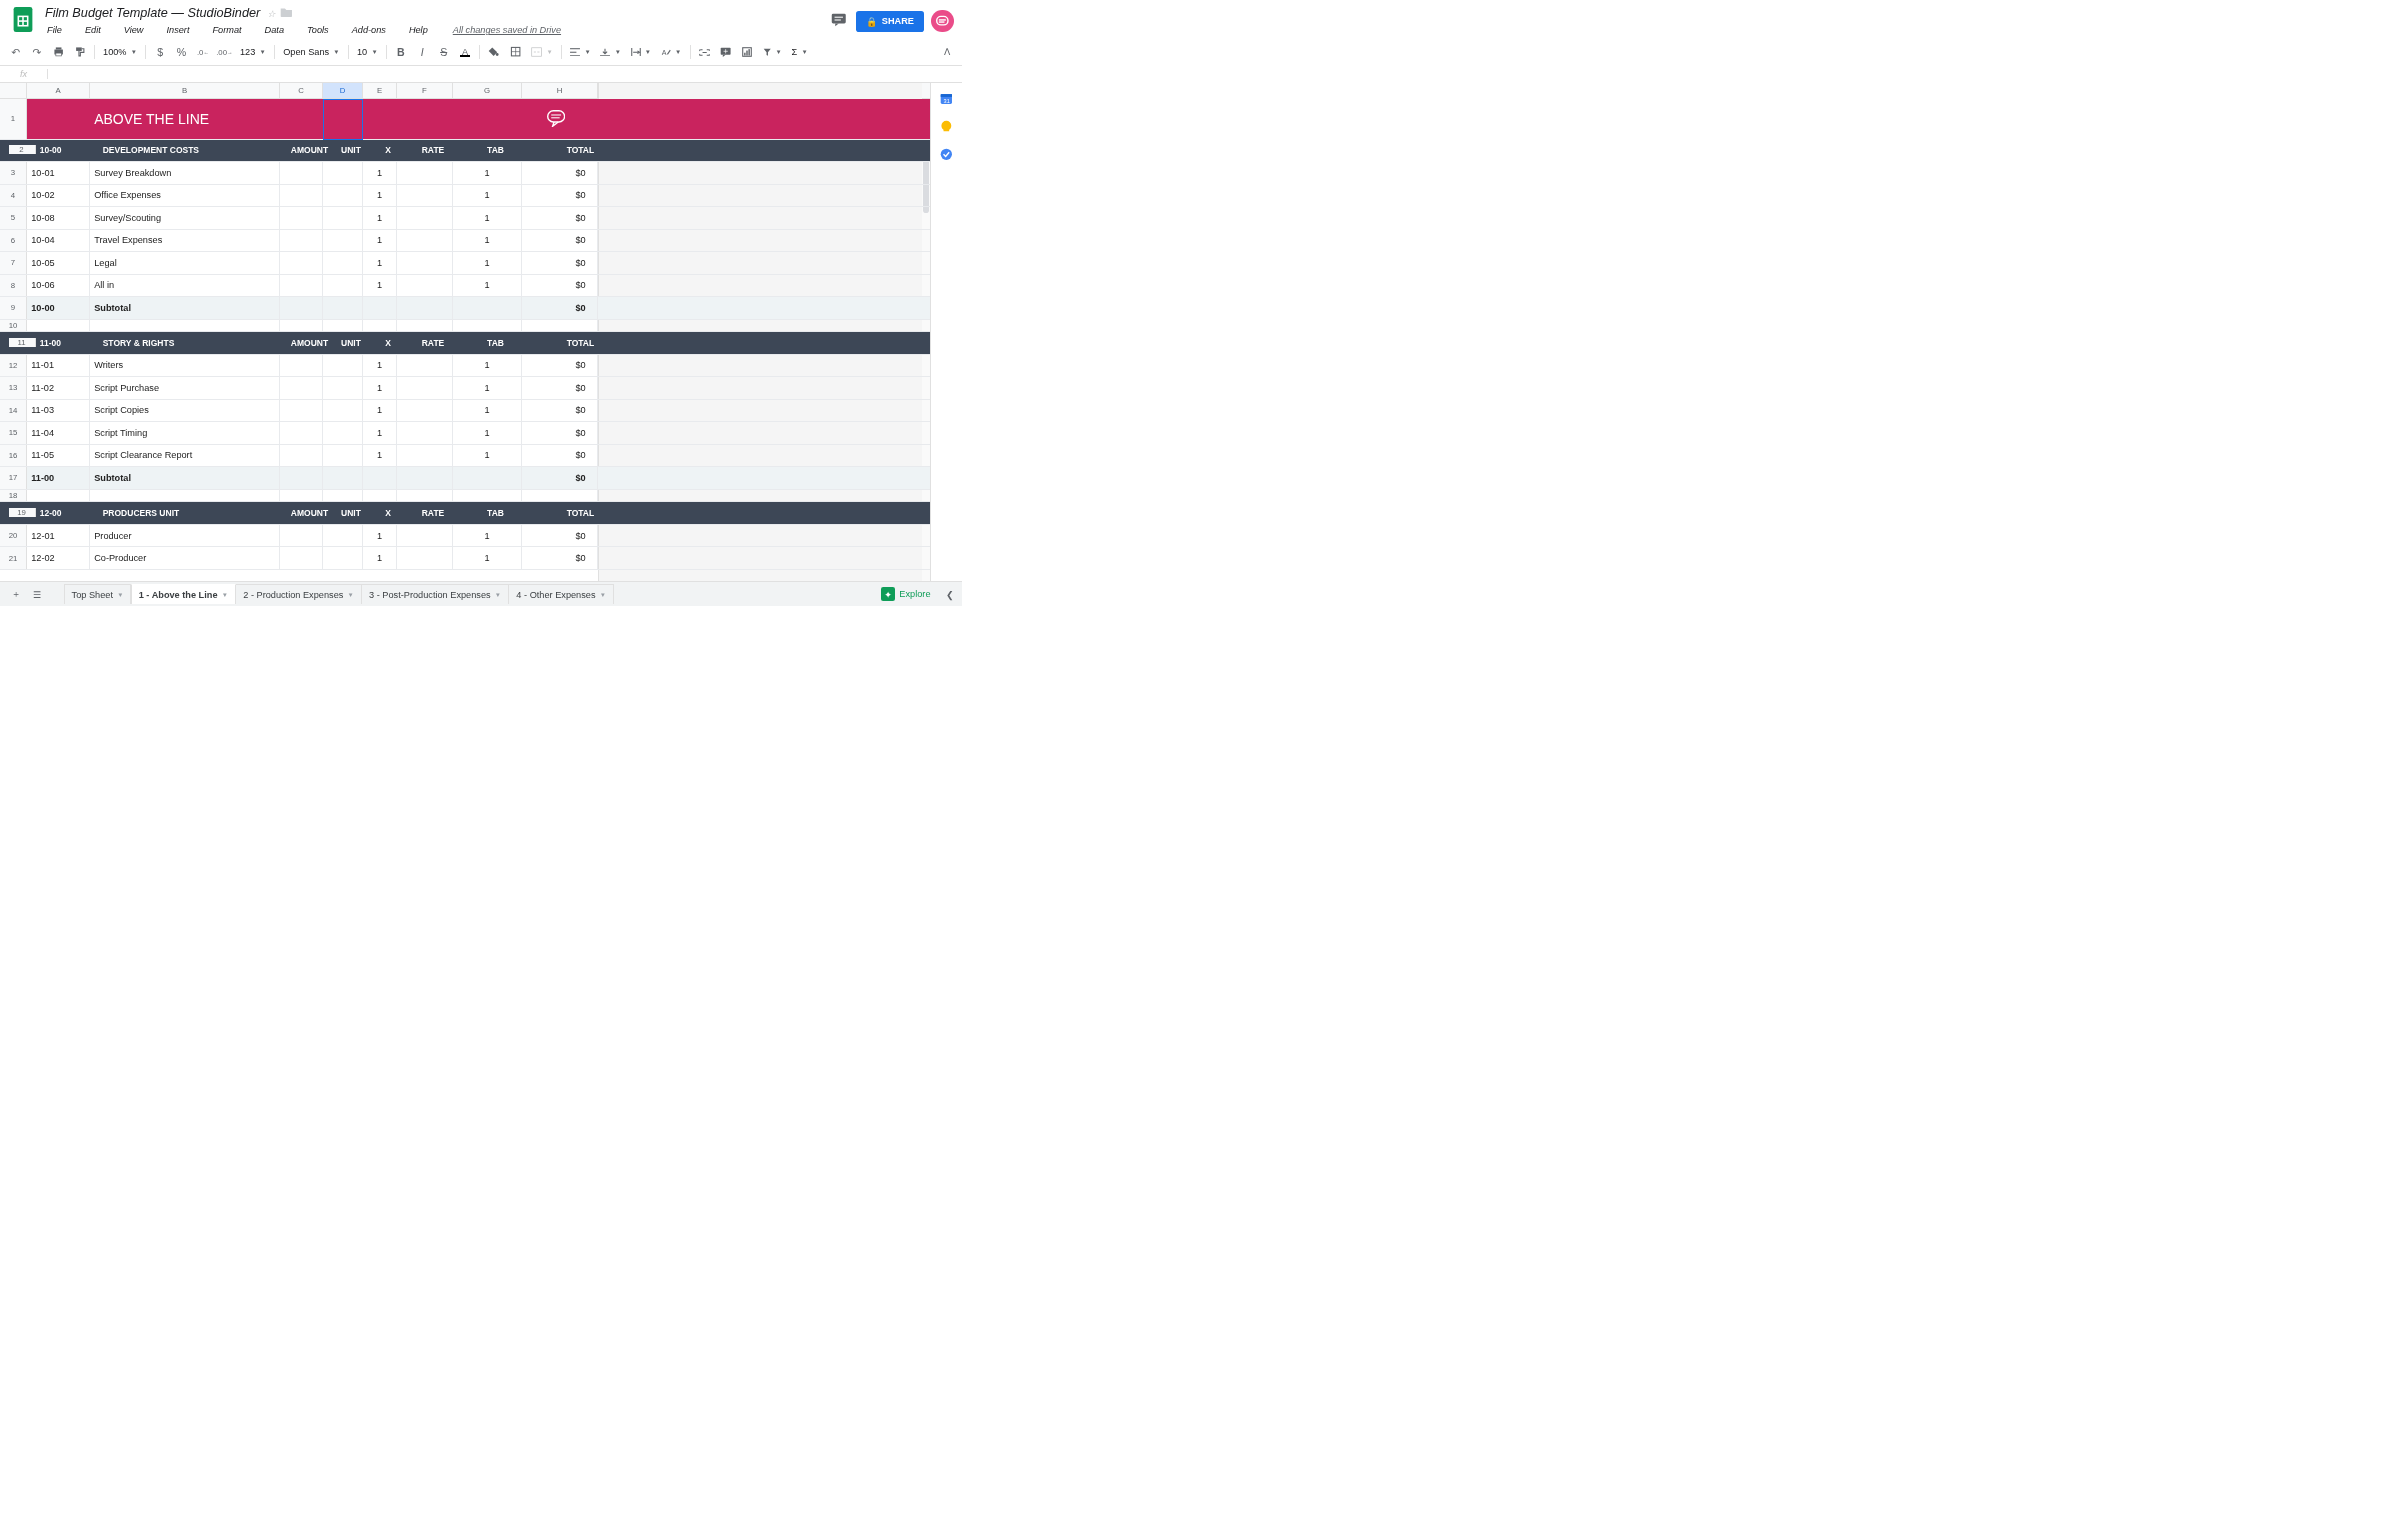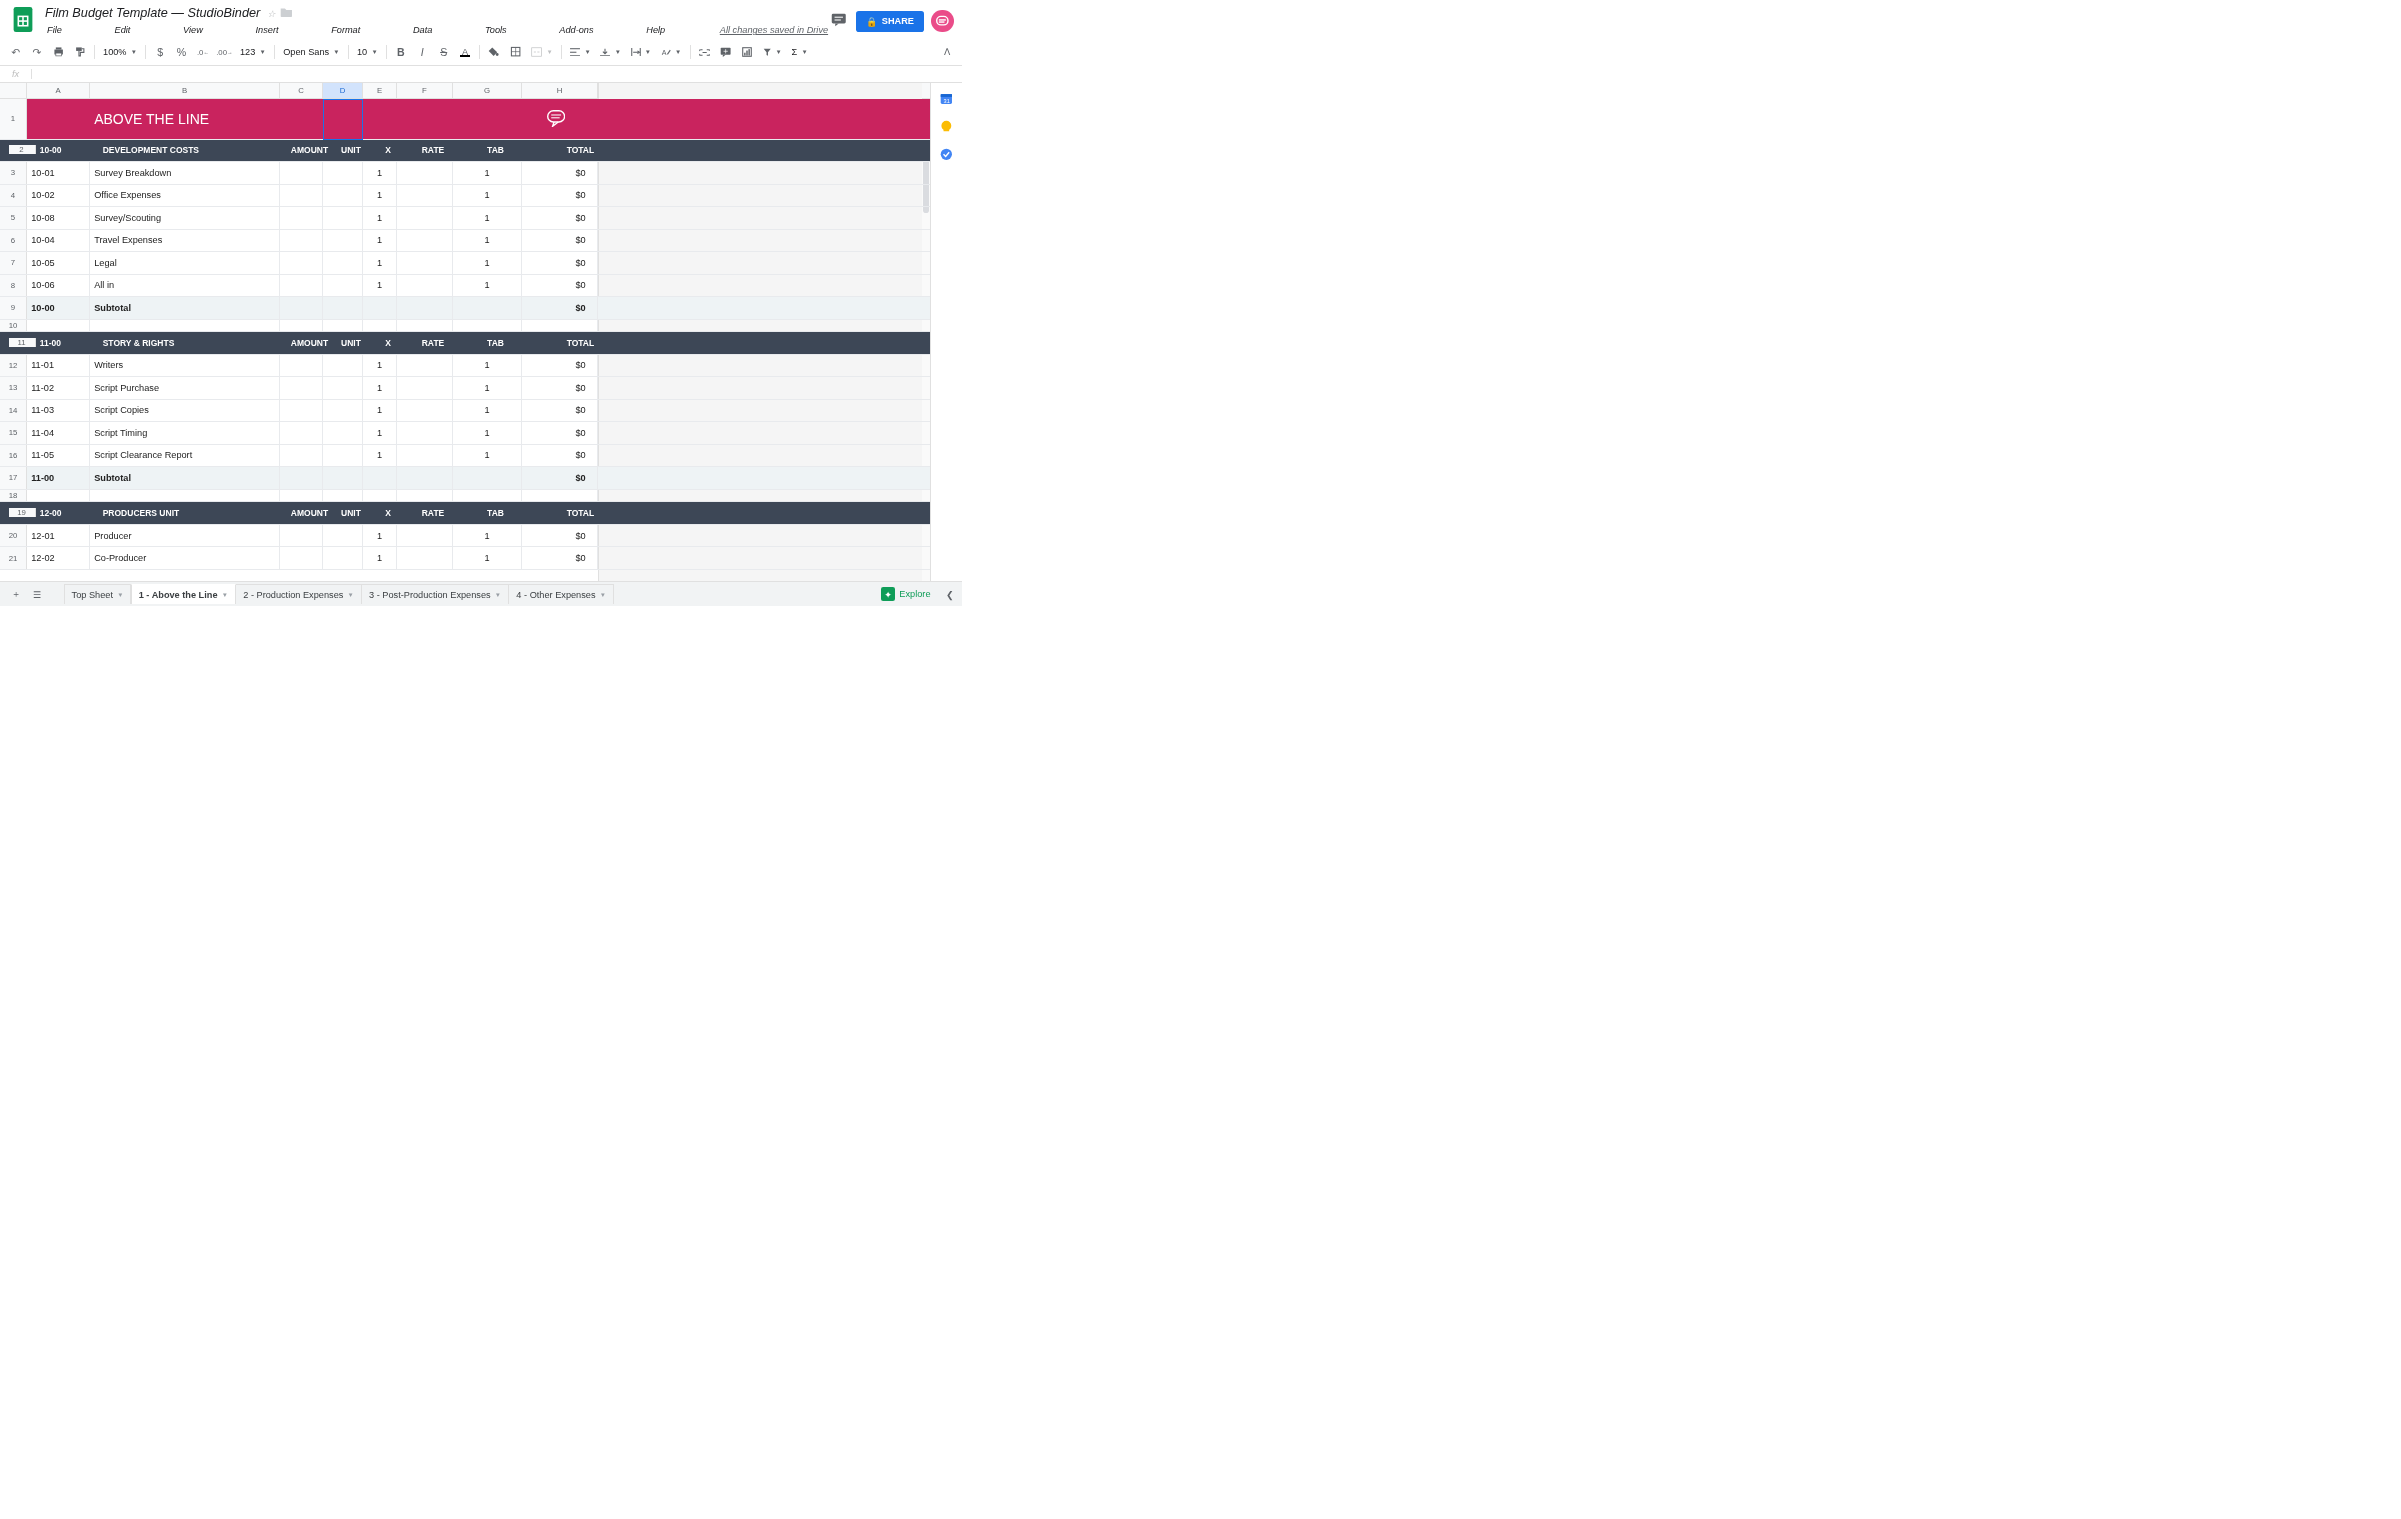--- a/index.html
+++ b/index.html
@@ -6,40 +6,40 @@
 body { font-family: Arial, sans-serif; font-size: 9.2px; color: #202124; background: #fff; overflow: hidden; width: 962px; height: 606px; position: relative; }
 
 
 .header { display: flex; align-items: flex-start; padding: 5.6px 8.5px 0 8.5px; height: 39px; }
 .sheets-logo { width: 28px; height: 28px; display:flex; align-items:center; justify-content:center; margin-right: 5.6px; cursor:pointer; }
 .sheets-logo svg { width: 20px; height: 25px; }
 .title-area { flex: 1; font-style: italic; }
 .title-row { display:flex; align-items:center; height: 15.5px; }
 .doc-title { font-size: 12.7px; color: #202124; padding: 0.7px 2.8px; }
 .star-icon, .folder-icon { color: #5f6368; margin-left: 4.2px; cursor:pointer; opacity:0.5; }
-.menus { display:flex; gap: 1px; margin-top: 1.4px; justify-content: space-between; }
+.menus { display:flex; gap: 13px; margin-top: 1.4px; }
 .menu-item { padding: 2.8px 5px; font-size: 9.2px; color: #202124; cursor:pointer; border-radius:2.1px; }
 .drive-status { color: #5f6368; text-decoration: underline; margin-left: 7px; font-size: 9.2px; padding:2.8px 0;}
 .header-right { display:flex; align-items:center; gap:7px; padding-top:4.2px; }
 .comments-icon { color:#5f6368; cursor:pointer; padding:2.8px; }
 .share-btn { background:#1a73e8; color:#fff; border:none; border-radius:2.8px; padding: 5px 10px; font-size:9.2px; font-weight:bold; cursor:pointer; display:flex; align-items:center; gap:4.2px; }
 .account-badge { width:22.5px; height:22.5px; border-radius:50%; background:#ea4c89; display:flex; align-items:center; justify-content:center; color:#fff; cursor:pointer; }
 
 
 .toolbar { display:flex; align-items:center; padding: 1.4px 5.6px; border-bottom: 0.7px solid #e0e0e0; height: 27px; gap:1.4px; }
 .tb-btn { width:20px; height:20px; display:flex; align-items:center; justify-content:center; color:#5f6368; cursor:pointer; border-radius:2.1px; font-size:10.6px; }
 .tb-sep { width:0.7px; height:14px; background:#e0e0e0; margin: 0 2.8px; }
 .tb-dropdown { display:flex; align-items:center; padding: 0 4.2px; height:18.3px; cursor:pointer; font-size:9.2px; color:#202124; border-radius:2.1px; }
 .caret { font-size:6.3px; color:#5f6368; margin-left:4.2px; }
 .collapse-arrow { margin-left:auto; cursor:pointer; color:#5f6368; width:18.3px; height:18.3px; display:flex; align-items:center; justify-content:center; }
 .text-color-swatch { width:10px; height:2.1px; background:#000; margin-top:-2.8px; }
 
 
 .formula-bar { display:flex; align-items:center; border-bottom:0.7px solid #e0e0e0; height:17px; }
-.fx-label { width:32px; text-align:center; font-style:italic; color:#bdbdbd; font-size:9.2px; border-right:0.7px solid #e0e0e0; }
+.fx-label { width:48px; text-align:center; font-style:italic; color:#bdbdbd; font-size:9.2px; border-right:0.7px solid #e0e0e0; }
 .fx-input { flex:1; border:none; outline:none; padding: 0 4.2px; font-size:9.2px; }
 
 
 .sheet-wrap { display:flex; height: calc(100% - 39px - 27px - 17px - 25px); }
 .sheet-main { flex:1; overflow:hidden; position:relative; }
 .right-rail { width:32px; border-left:0.7px solid #e0e0e0; display:flex; flex-direction:column; align-items:center; padding-top:8.5px; gap:14px; }
 .rail-icon { width:14px; height:14px; cursor:pointer; display:flex; align-items:center; justify-content:center; }
 
 
 .col-headers { display:flex; height:15.5px; background:#f8f9fa; border-bottom:0.7px solid #e0e0e0; }

